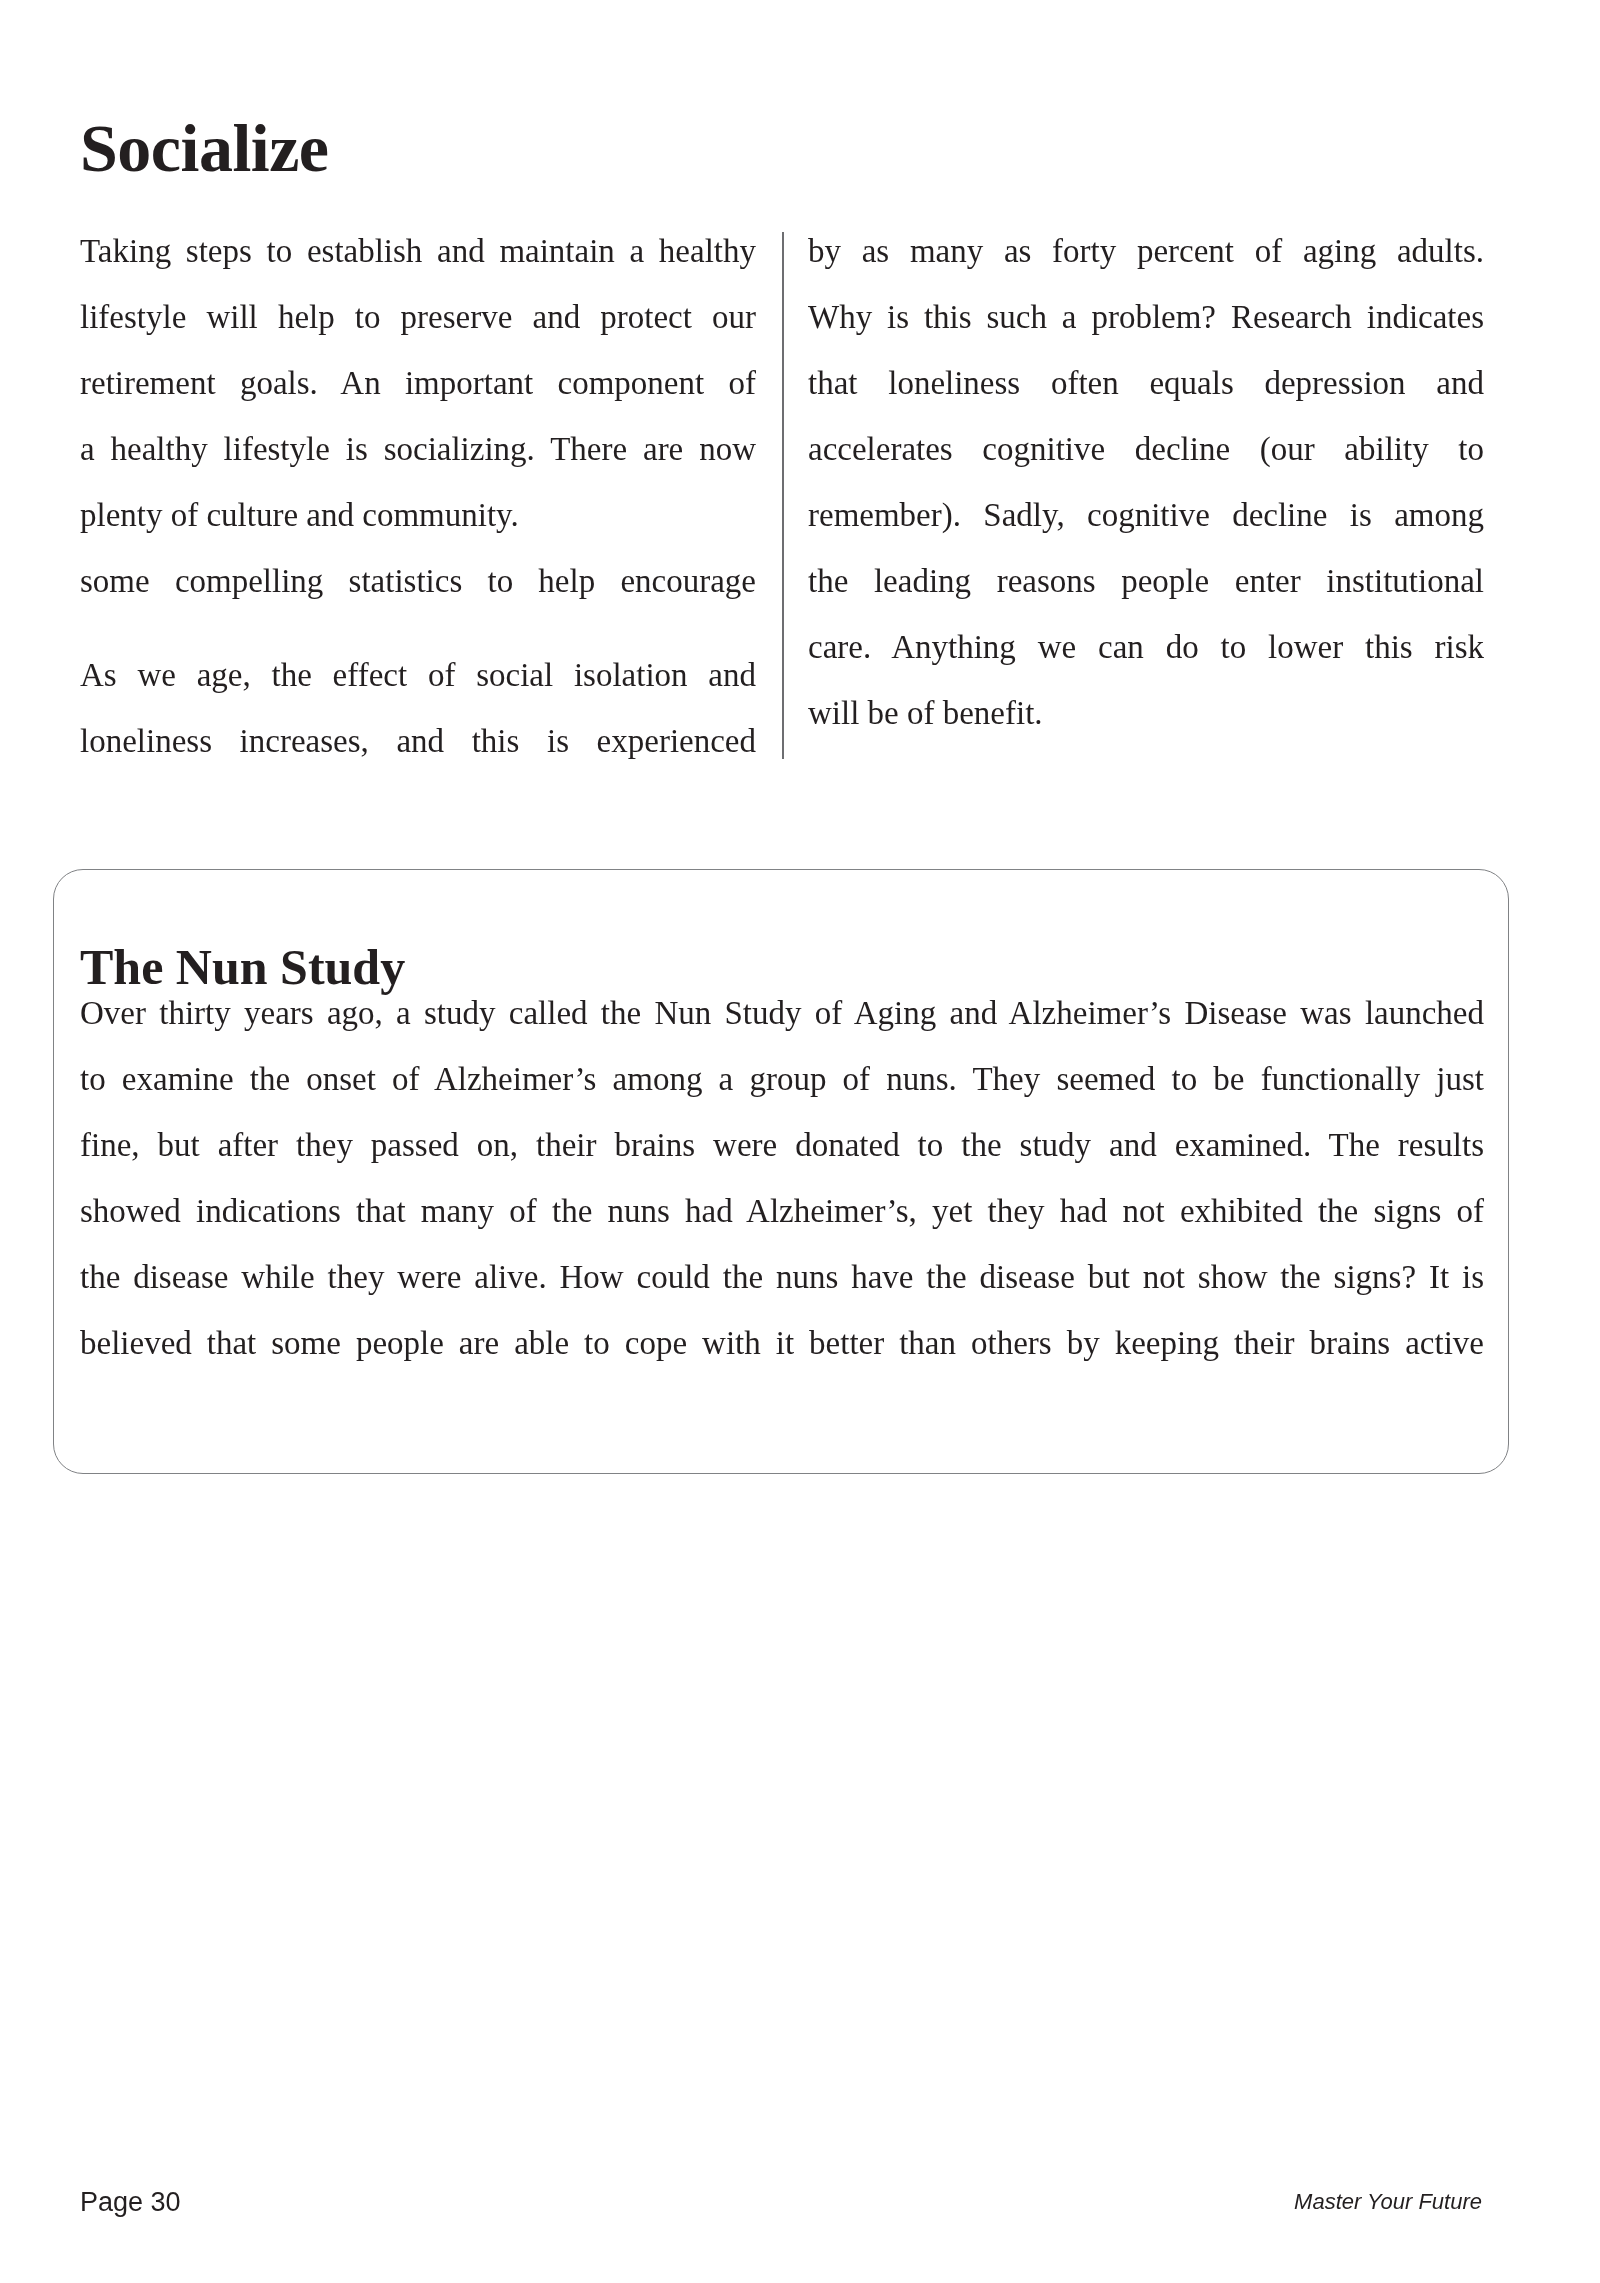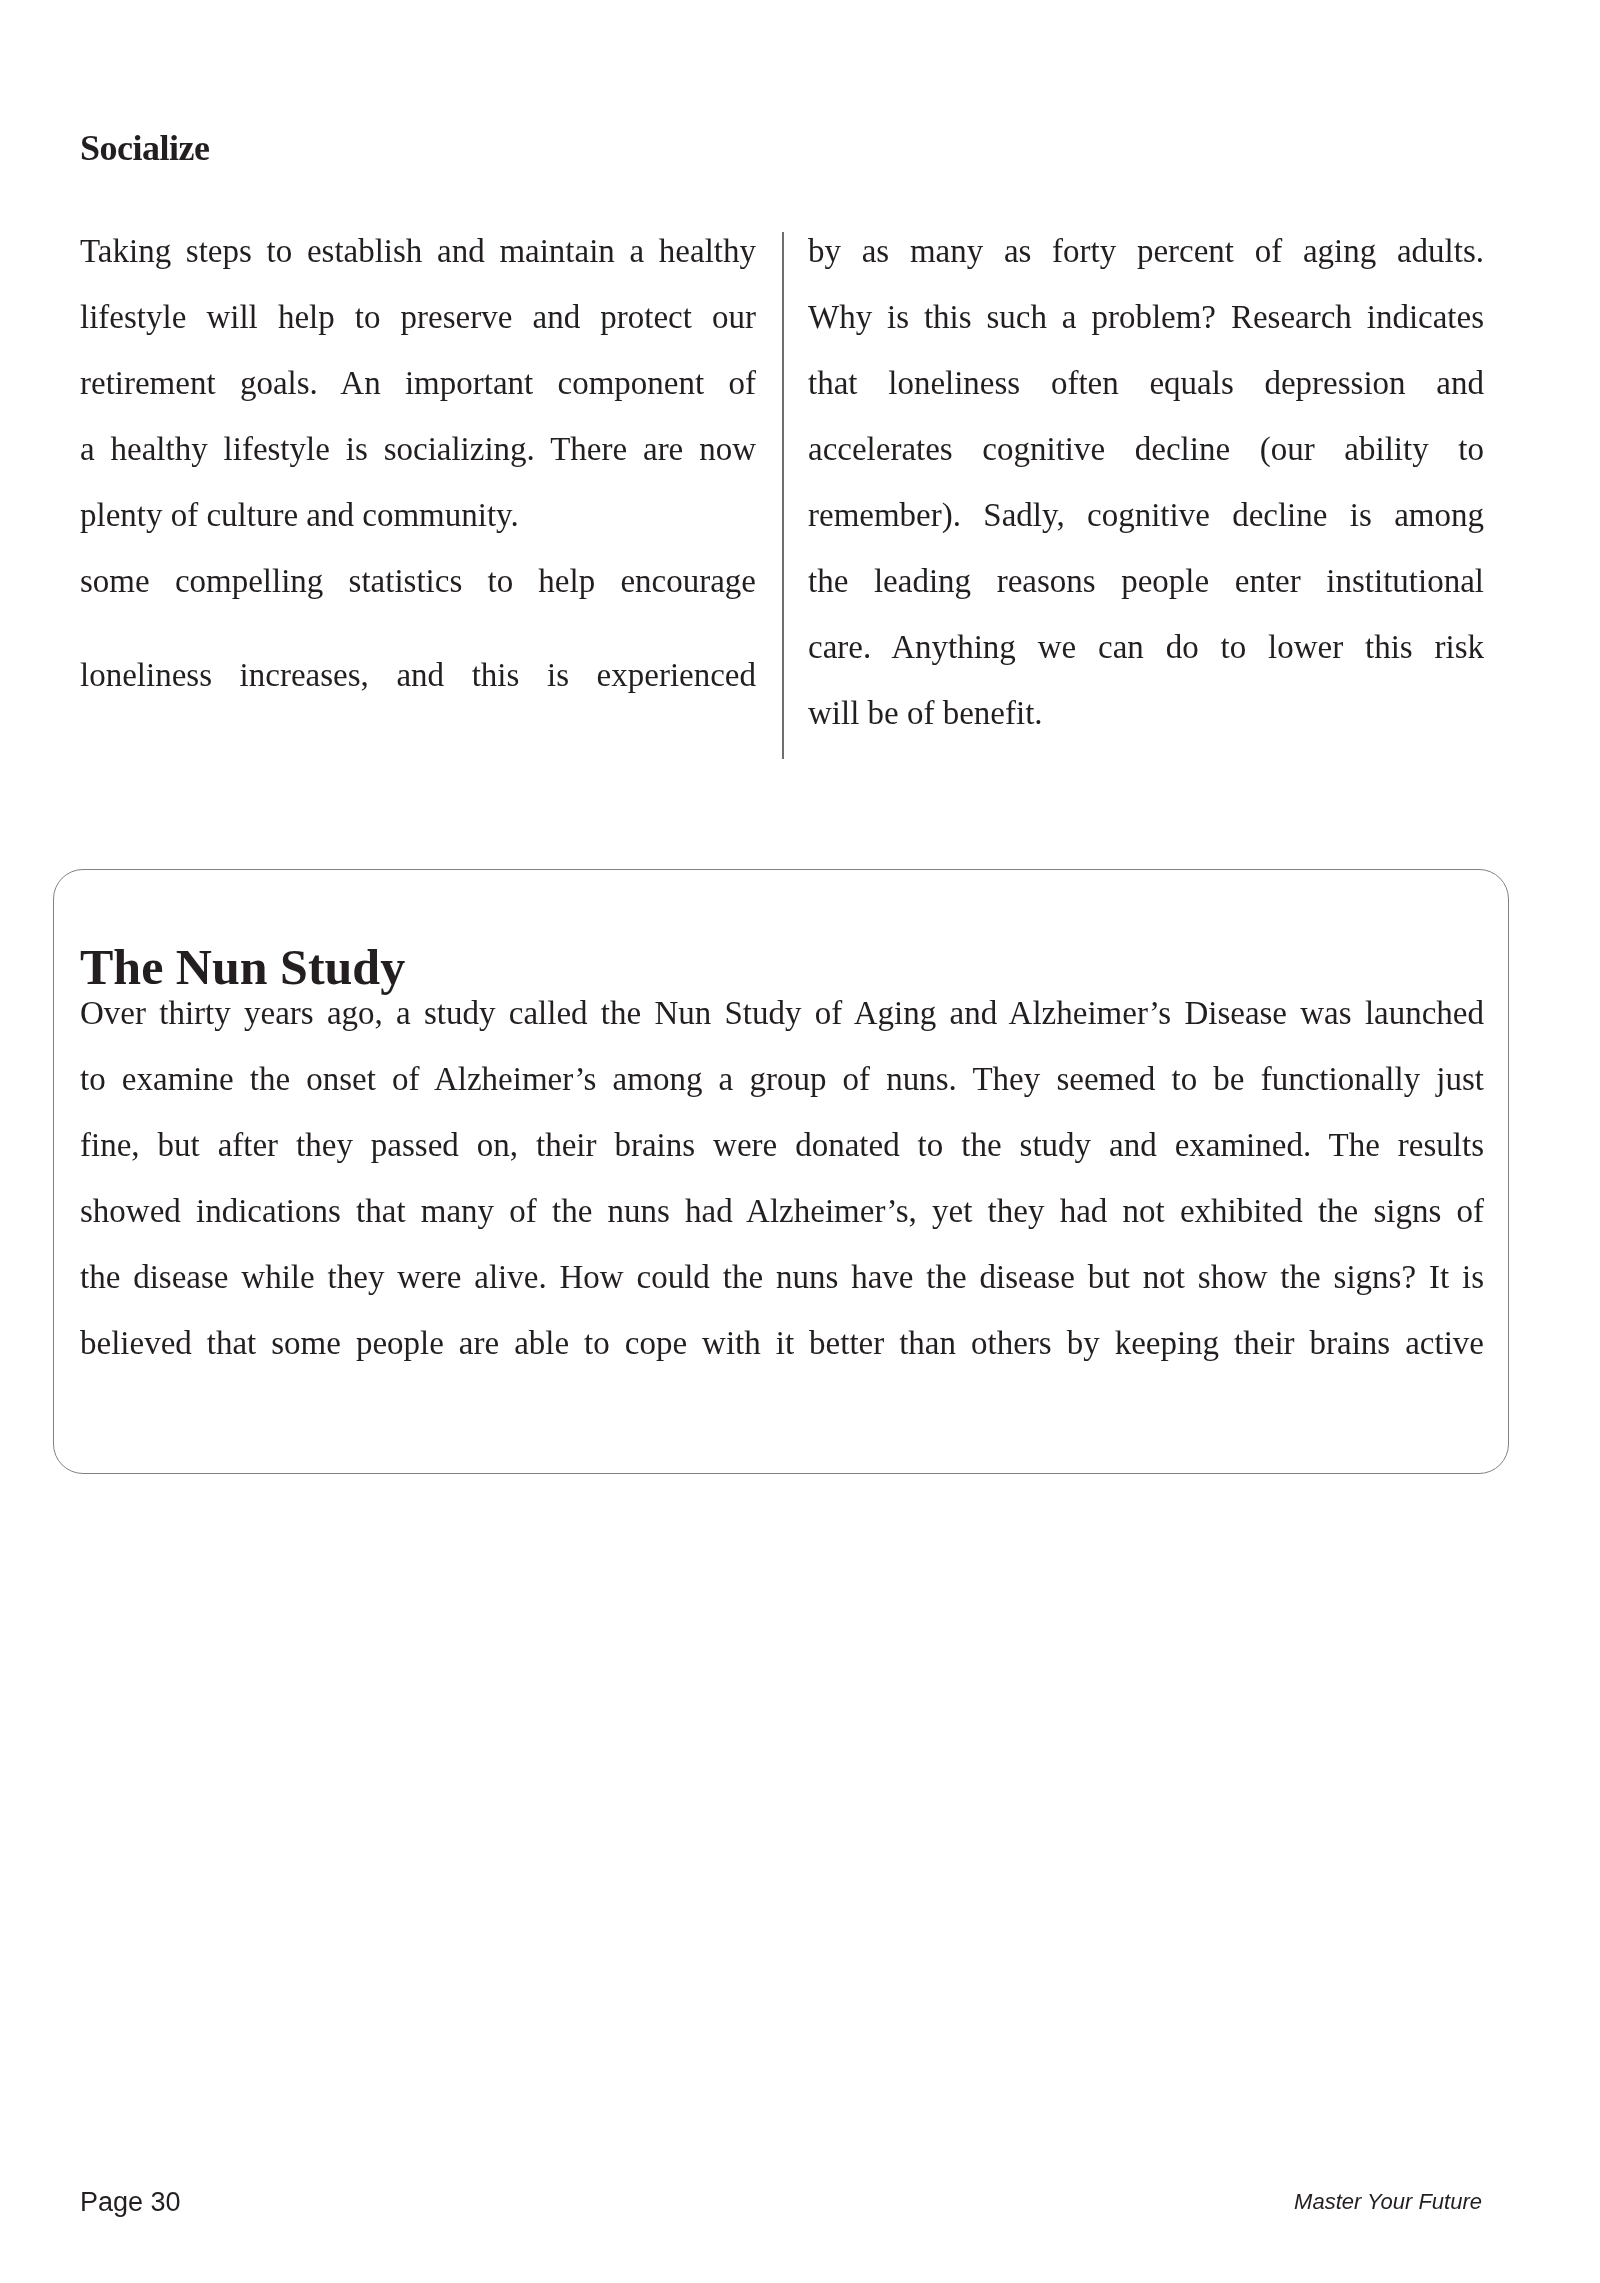--- a/index.html
+++ b/index.html
@@ -2,21 +2,21 @@
 <html><head>
   <meta charset="utf-8">
   <style>
     html, body { margin: 0; padding: 0; background: #ffffff; }
     body { width: 1600px; height: 2283px; position: relative; overflow: hidden; color: #231f20; }
     .serif { font-family: "Liberation Serif", "DejaVu Serif", serif; }
     .sans { font-family: "Liberation Sans", "DejaVu Sans", sans-serif; }
 
     .page-title {
       position: absolute; left: 80px; top: 108px;
-      font-size: 36px; font-weight: bold; letter-spacing: -0.5px;
+      font-size: 68px; font-weight: bold; letter-spacing: -0.5px;
       line-height: 80px; margin: 0;
     }
 
     .col {
       position: absolute; width: 676px;
       font-size: 33px; line-height: 66px;
     }
     .col-left { left: 80px; top: 218px; }
     .col-right { left: 808px; top: 218px; }
     .line { display: block; white-space: nowrap; text-align: justify; text-align-last: justify; height: 66px; overflow: visible; }
@@ -57,20 +57,21 @@
   <div>
     <span class="line">Taking steps to establish and maintain a healthy</span>
     <span class="line">lifestyle will help to preserve and protect our</span>
     <span class="line">retirement goals. An important component of</span>
     <span class="line">a healthy lifestyle is socializing. There are now</span>
     <span class="line last">plenty of culture and community.</span>
     <span class="line">some compelling statistics to help encourage</span>
   </div>
   <div class="para-gap"></div>
   <div>
+    <span class="line">As we age, the effect of social isolation and</span>
     <span class="line">loneliness increases, and this is experienced</span>
   </div>
 </div>
 
 <div class="col-divider"></div>
 
 <div class="col col-right serif">
   <span class="line">by as many as forty percent of aging adults.</span>
   <span class="line">Why is this such a problem? Research indicates</span>
   <span class="line">that loneliness often equals depression and</span>

